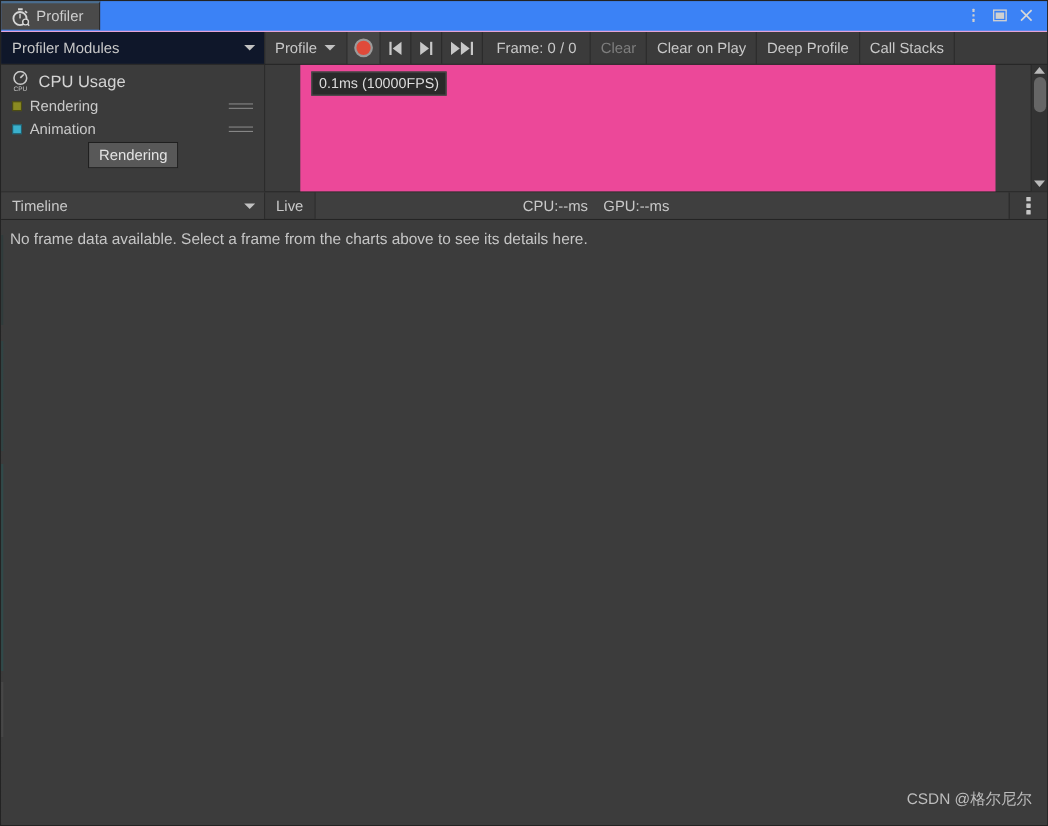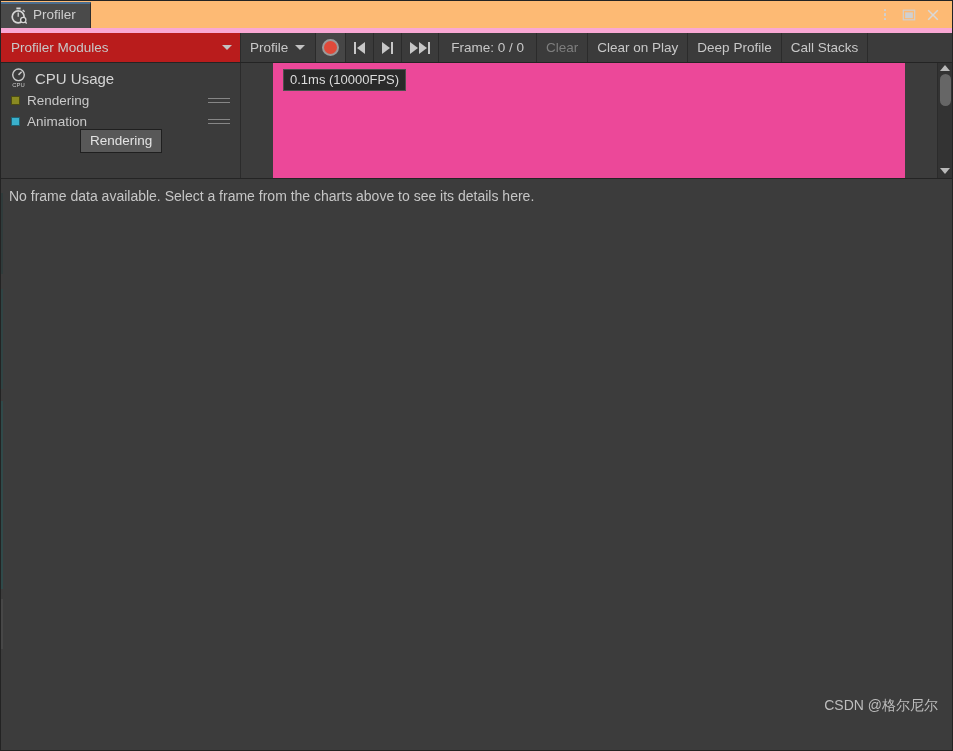--- a/index.html
+++ b/index.html
@@ -21,24 +21,24 @@
     background: #3c3c3c;
     box-sizing: border-box;
     border: 1px solid #232323;
     overflow: hidden;
   }
 
   
   .titlebar {
     position: relative;
     height: 27px;
-    background: #fdba74;
-    display: flex;
-    align-items: center;
-    border-bottom: 5px solid #f9a8d4;
+    background: #3b82f6;
+    display: flex;
+    align-items: flex-start;
+    border-bottom: 1px solid #f9a8d4;
   }
   .tab {
     position: relative;
     height: 26px;
     display: flex;
     align-items: center;
     gap: 6px;
     padding: 0 14px 0 9px;
     background: #4a4a4a;
     border-top: 2px solid #4a6d8f;
@@ -78,21 +78,21 @@
     font-size: 13.5px;
     color: #c8c8c8;
   }
   .modules-dropdown {
     width: 240px;
     box-sizing: border-box;
     display: flex;
     align-items: center;
     justify-content: space-between;
     padding: 0 8px 0 10px;
-    background: #b91c1c;
+    background: #0f172a;
     border-right: 1px solid #2b2b2b;
     cursor: default;
   }
   .caret {
     width: 0; height: 0;
     border-left: 5px solid transparent;
     border-right: 5px solid transparent;
     border-top: 5px solid #c2c2c2;
   }
   .tb-item {
@@ -454,20 +454,40 @@
 
     <div class="chart-scrollbar">
       <span class="sb-arrow-up"></span>
       <span class="sb-thumb"></span>
       <span class="sb-arrow-down"></span>
     </div>
 
     <div class="tooltip">Rendering</div>
   </div>
 
+  <div class="detail-toolbar">
+    <div class="view-dropdown">
+      <span>Timeline</span>
+      <span class="caret"></span>
+    </div>
+    <div class="live-btn">
+      <span>Live</span>
+    </div>
+    <div class="cpu-gpu-stats">
+      <span>CPU:--ms</span>
+      <span>GPU:--ms</span>
+    </div>
+    <div class="detail-kebab">
+      <span class="kebab-dots">
+          <i></i>
+          <i></i>
+          <i></i>
+        </span>
+    </div>
+  </div>
 
   <div class="detail-body">
     <div class="left-edge"></div>
     <div class="empty-msg">No frame data available. Select a frame from the charts above to see its details here.</div>
     <div class="watermark">CSDN @格尔尼尔</div>
   </div>
 
 </div>
 
 </body></html>

